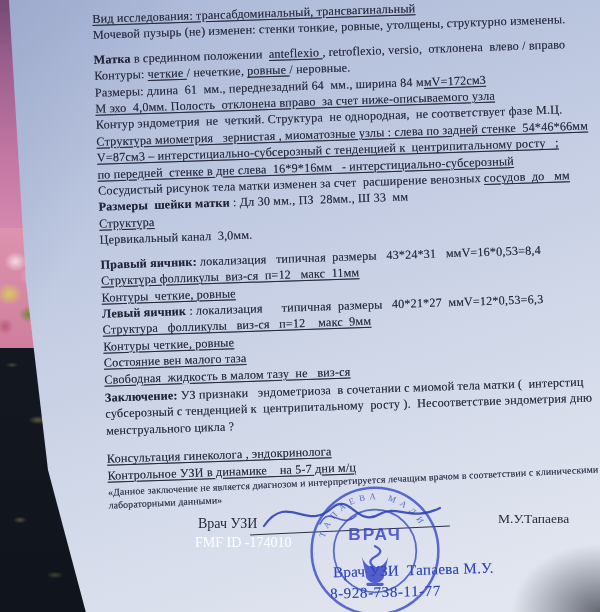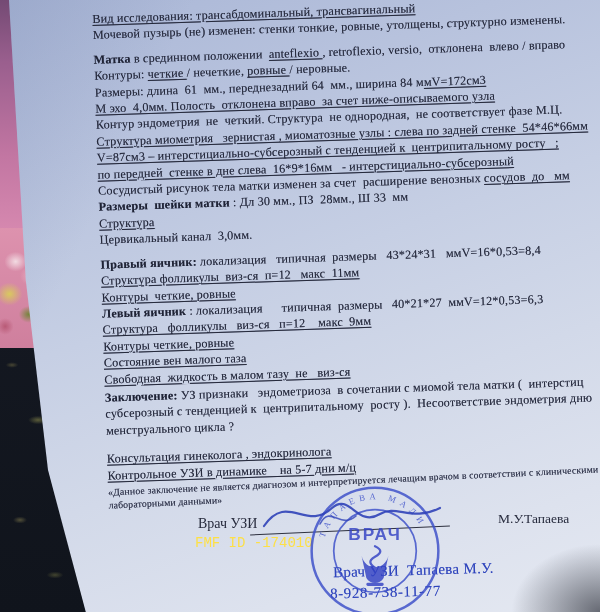--- a/index.html
+++ b/index.html
@@ -51,21 +51,21 @@
     color:#262a3c;font-size:12.2px;letter-spacing:.15px;
     text-shadow:0 0 .5px rgba(35,40,70,.55);
   }
   .line{white-space:pre;line-height:16.4px;}
   .line .u{text-decoration:underline;text-underline-offset:2px;text-decoration-thickness:1px;}
   .line .b{font-weight:700;color:#1f2335;}
   .line.small{font-size:9.8px;line-height:13px;transform:rotate(-.8deg);transform-origin:0 50%;color:#2c3046;}
   
   .abs{position:absolute;white-space:pre;}
   .sig-label{left:198px;top:516px;font-size:14px;color:#262a3c;}
-  .fmf-id{left:195px;top:535px;font-size:14px;color:#fde047;font-family:Liberation Mono, monospace;}
+  .fmf-id{left:195px;top:535px;font-size:14px;color:#ffffff;}
   .doctor-typed{left:498px;top:511px;font-size:13.5px;color:#262a3c;}
   .sig-rule{
     position:absolute;left:250px;top:530px;width:200px;height:0;
     border-top:1.6px solid #2e3140;transform:rotate(-2.6deg);
   }
   .sig-svg{position:absolute;left:262px;top:498px;width:190px;height:38px;z-index:6;}
   .stamp-svg{position:absolute;left:303px;top:479px;width:144px;height:144px;z-index:5;opacity:.82;}
   .pen{color:#2f45bd;text-shadow:0 0 .6px rgba(47,69,189,.5);transform:rotate(-1.6deg);}
   .pen-1{left:333px;top:562px;font-size:15px;letter-spacing:.3px;}
   .pen-2{left:330px;top:584px;font-size:15px;letter-spacing:.6px;}

